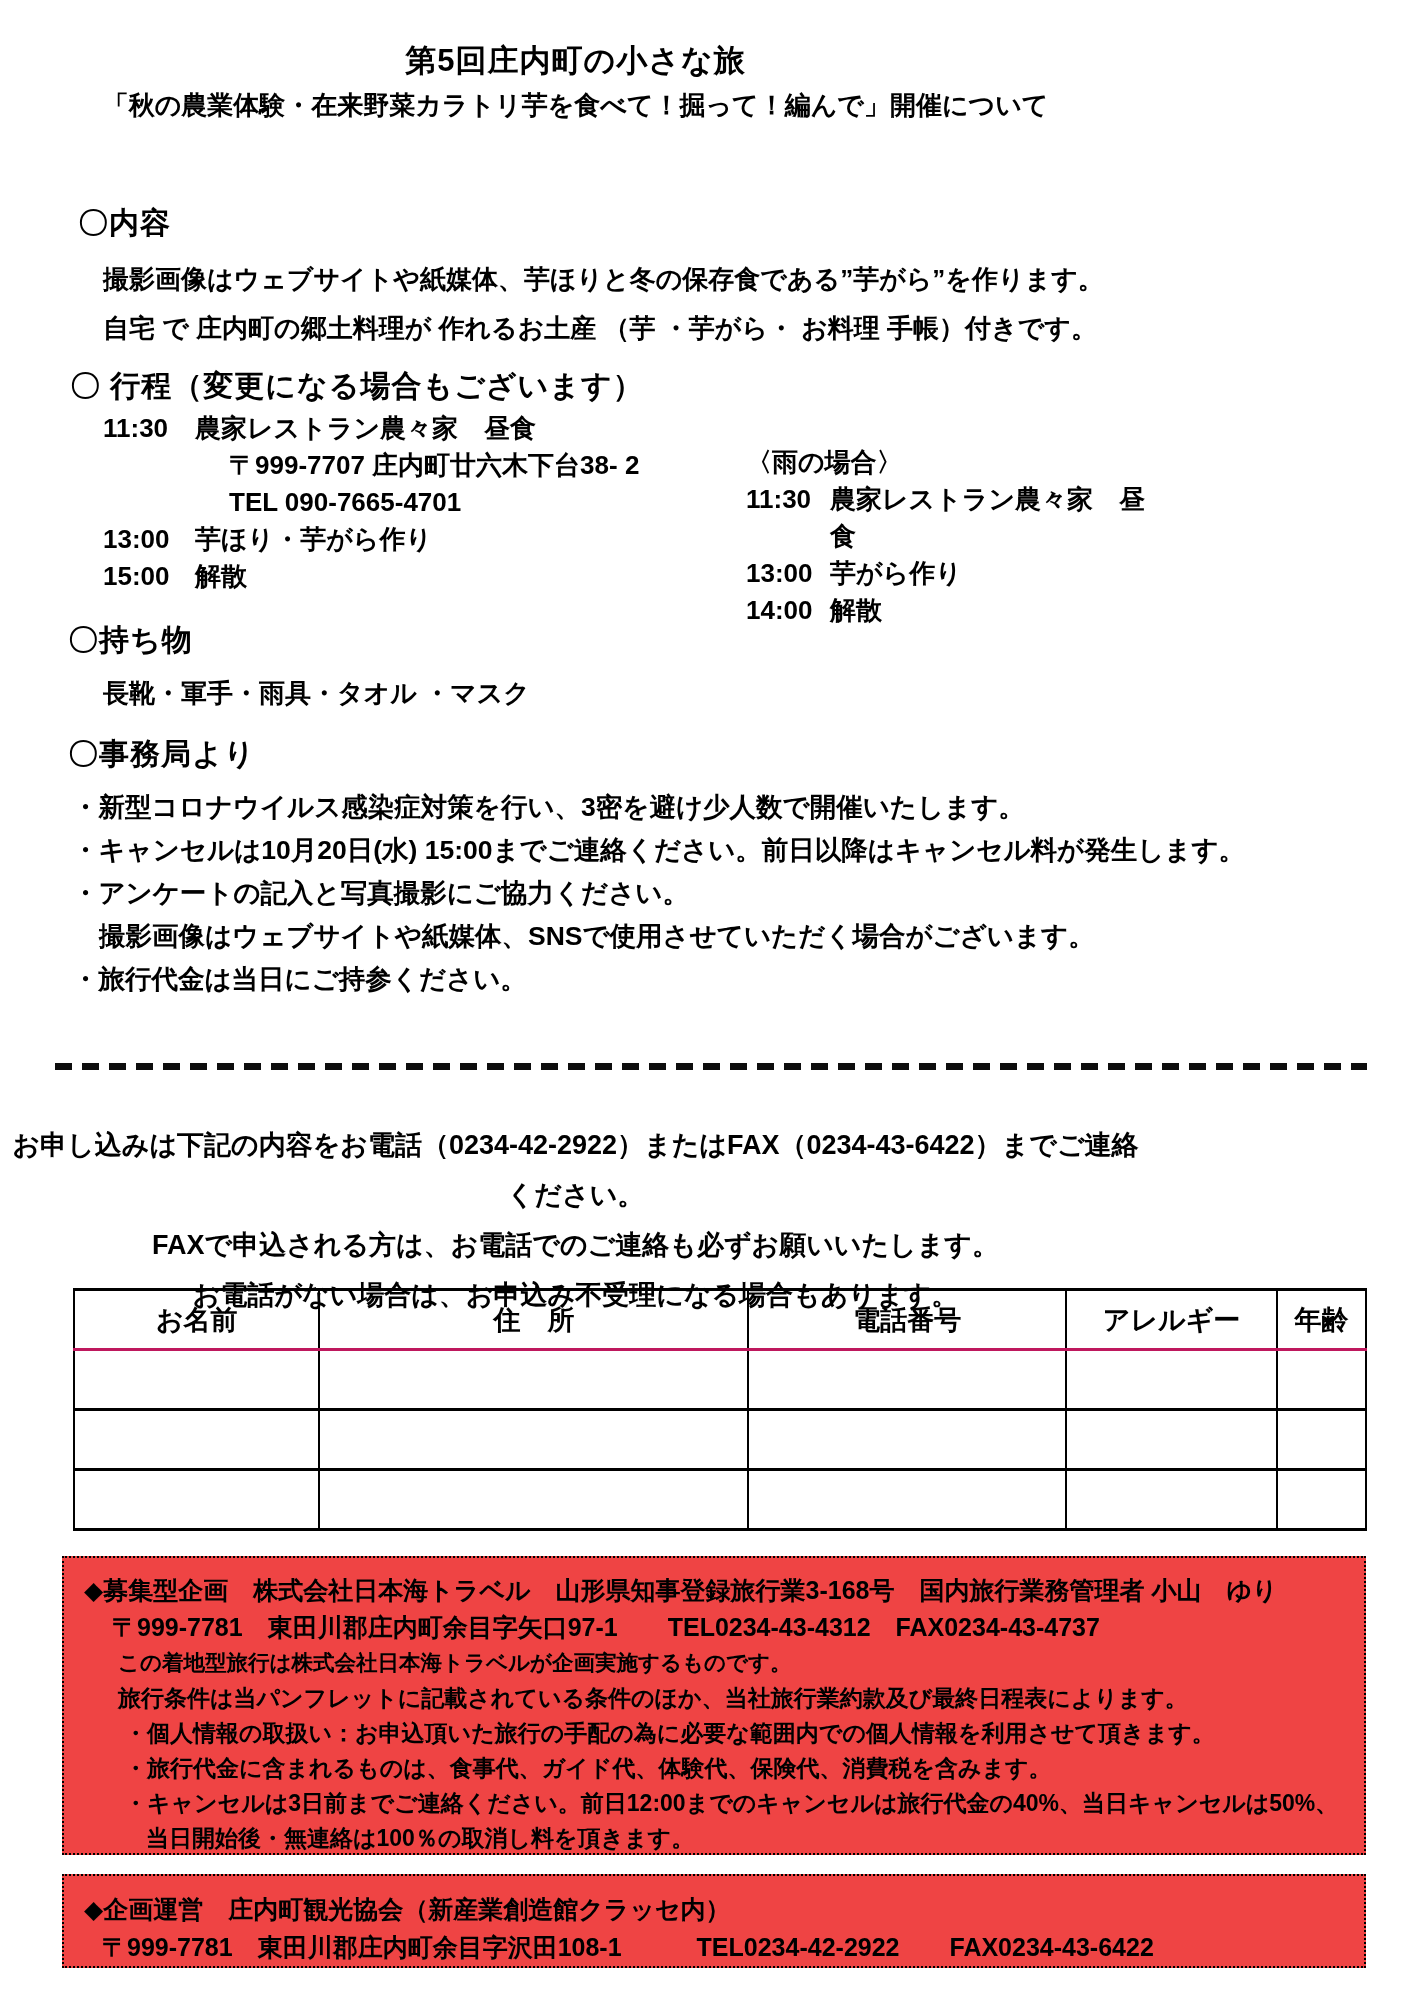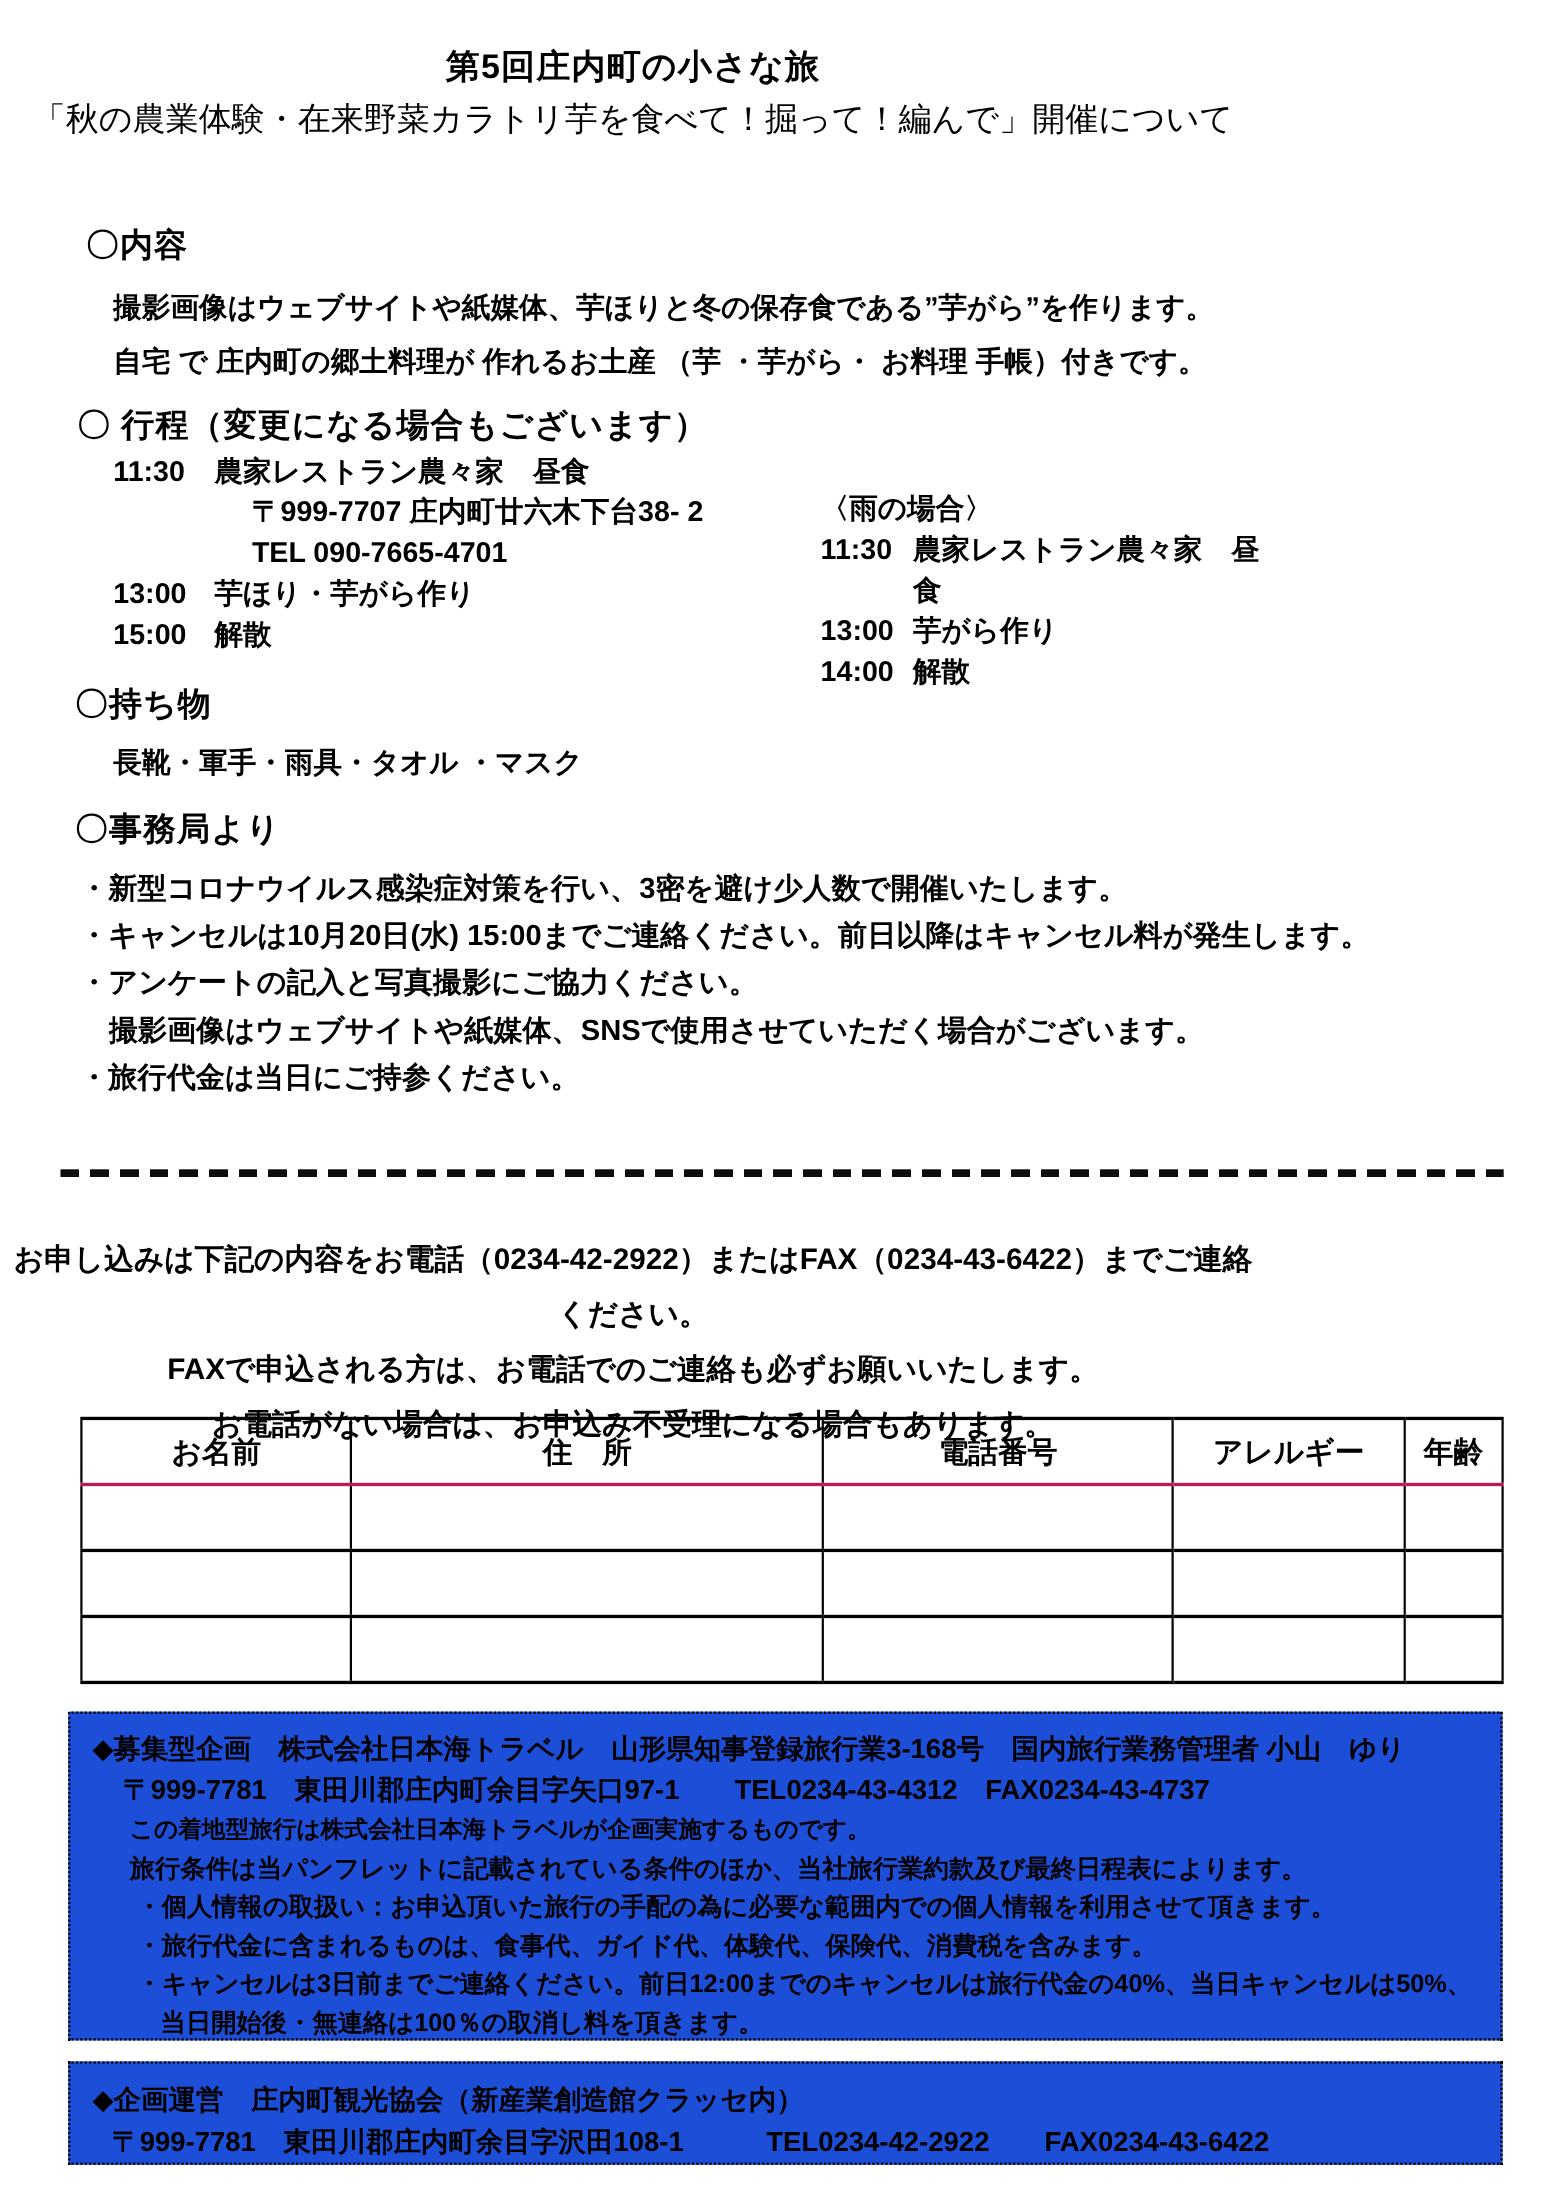--- a/index.html
+++ b/index.html
@@ -12,21 +12,21 @@
     overflow:hidden;
   }
   .page { position:absolute; top:0; left:0; width:1151px; height:2000px; background:#fff; }
 
   .title {
     position:absolute; top:40px; left:0; width:100%;
     text-align:center; font-size:31px; font-weight:700; letter-spacing:1px;
   }
   .subtitle {
     position:absolute; top:88px; left:0; width:100%;
-    text-align:center; font-size:30px; font-weight:400;
+    text-align:center; font-size:26px; font-weight:700;
   }
 
   .sec-head { position:absolute; font-size:30px; font-weight:700; letter-spacing:1px; }
   .h-naiyou   { top:203px; left:78px; }
   .h-koutei   { top:366px; left:70px; }
   .h-mochi    { top:620px; left:68px; }
   .h-jimu     { top:734px; left:68px; }
 
   .naiyou-lines { position:absolute; top:255px; left:103px; font-size:26px; font-weight:600; line-height:49px; }
 
@@ -65,21 +65,21 @@
   }
   table.form th { border-bottom:3px solid #be185d; }
   .c-name    { width:19%;   }
   .c-addr    { width:33.2%; }
   .c-tel     { width:24.6%; }
   .c-allergy { width:16.3%; }
   .c-age     { width:6.9%;  }
 
   .dotted-box {
     position:absolute; left:62px; width:1304px;
-    border:2.5px dotted #000; background:#1d4ed8;
+    border:2.5px dotted #000; background:#ef4444;
   }
   .box-organizer { top:1556px; height:299px; padding:14px 0 0 20px; }
   .box-operation { top:1874px; height:94px;  padding:14px 0 0 20px; }
 
   .box-organizer .ln { font-size:25px; font-weight:600; line-height:37px; }
   .box-organizer .ln:nth-child(2) { padding-left:28px; }
   .box-organizer .ln:nth-child(3) { font-size:21.5px; padding-left:34px; line-height:35px; }
   .box-organizer .ln:nth-child(4) { font-size:23px;   padding-left:34px; line-height:35px; }
   .box-organizer .ln:nth-child(5),
   .box-organizer .ln:nth-child(6),

